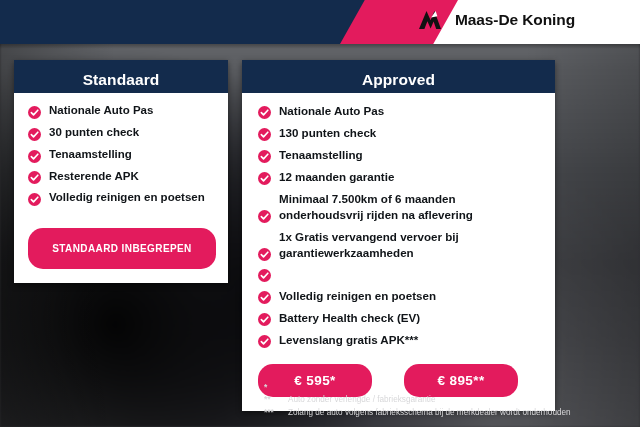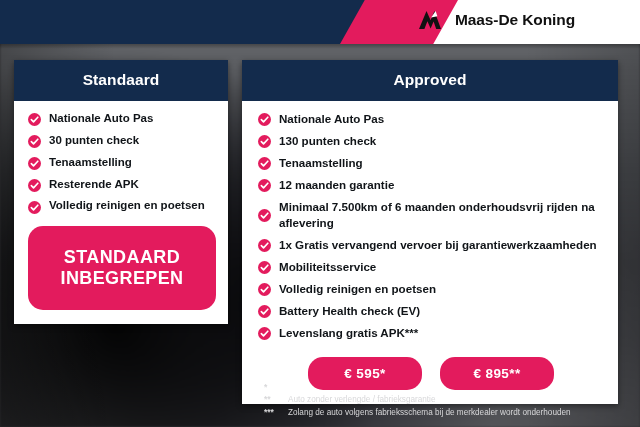--- a/index.html
+++ b/index.html
@@ -100,85 +100,85 @@
     background: linear-gradient(180deg, rgba(0,0,0,0.30), rgba(0,0,0,0));
   }
 
   
   .card {
     position: absolute;
     background: #ffffff;
     box-shadow: 0 2px 6px rgba(0,0,0,0.45);
   }
   .card-std  { left: 14px;  top: 60px; width: 214px; }
-  .card-appr { left: 242px; top: 60px; width: 376px; }
+  .card-appr { left: 242px; top: 60px; width: 313px; }
 
   .card-head {
     background: #132b4c;
     color: #ffffff;
     text-align: center;
     font-size: 15.5px;
     font-weight: bold;
-    padding: 11px 0 12px 0;
+    padding: 11px 0 4px 0;
     letter-spacing: 0.1px;
   }
   .card-body {
     padding: 10px 12px 14px 14px;
   }
   .card-appr .card-body { padding: 10px 14px 14px 16px; }
 
   ul.feature-list {
     list-style: none;
     margin: 0;
     padding: 0;
   }
   ul.feature-list li {
     display: flex;
-    align-items: center;
+    align-items: flex-end;
     gap: 8px;
     margin: 0 0 6px 0;
   }
   .check-icon {
     flex: 0 0 auto;
     width: 13px; height: 13px;
     margin-top: 2px;
     display: block;
   }
   .feat-text {
     font-size: 11.5px;
     font-weight: bold;
     color: #101418;
     line-height: 1.38;
   }
   .card-appr .feat-text { font-size: 11.6px; }
 
   
   .btn-row {
     display: flex;
-    justify-content: center;
-    gap: 18px;
+    justify-content: flex-start;
+    gap: 32px;
     margin-top: 16px;
   }
   .pill {
     background: #e31b5d;
     color: #ffffff;
     font-weight: bold;
     border: none;
     border-radius: 15px;
     text-align: center;
     letter-spacing: 0.4px;
     cursor: pointer;
     font-family: "Liberation Sans", sans-serif;
   }
   .btn-std {
     display: block;
     width: 100%;
-    margin-top: 12px;
-    padding: 21px 0;
-    font-size: 18px;
+    margin-top: 22px;
+    padding: 15px 0;
+    font-size: 10px;
   }
   .btn-price {
     min-width: 114px;
     padding: 9px 18px;
     font-size: 13.5px;
   }
 
   
   .footnotes {
     position: absolute;
@@ -317,21 +317,20 @@
               <circle cx="8" cy="8" r="8" fill="#e31b5d"></circle>
               <path d="M4.1 8.2 L6.8 10.9 L12.1 5.2" stroke="#ffffff" stroke-width="2" fill="none" stroke-linecap="round" stroke-linejoin="round"></path>
             </svg>
             <span class="feat-text">1x Gratis vervangend vervoer bij garantiewerkzaamheden</span>
           </li>
           <li>
             <svg class="check-icon" viewBox="0 0 16 16">
               <circle cx="8" cy="8" r="8" fill="#e31b5d"></circle>
               <path d="M4.1 8.2 L6.8 10.9 L12.1 5.2" stroke="#ffffff" stroke-width="2" fill="none" stroke-linecap="round" stroke-linejoin="round"></path>
             </svg>
-            <span class="feat-text">Mobiliteitsservice</span>
           </li>
           <li>
             <svg class="check-icon" viewBox="0 0 16 16">
               <circle cx="8" cy="8" r="8" fill="#e31b5d"></circle>
               <path d="M4.1 8.2 L6.8 10.9 L12.1 5.2" stroke="#ffffff" stroke-width="2" fill="none" stroke-linecap="round" stroke-linejoin="round"></path>
             </svg>
             <span class="feat-text">Volledig reinigen en poetsen</span>
           </li>
           <li>
             <svg class="check-icon" viewBox="0 0 16 16">

